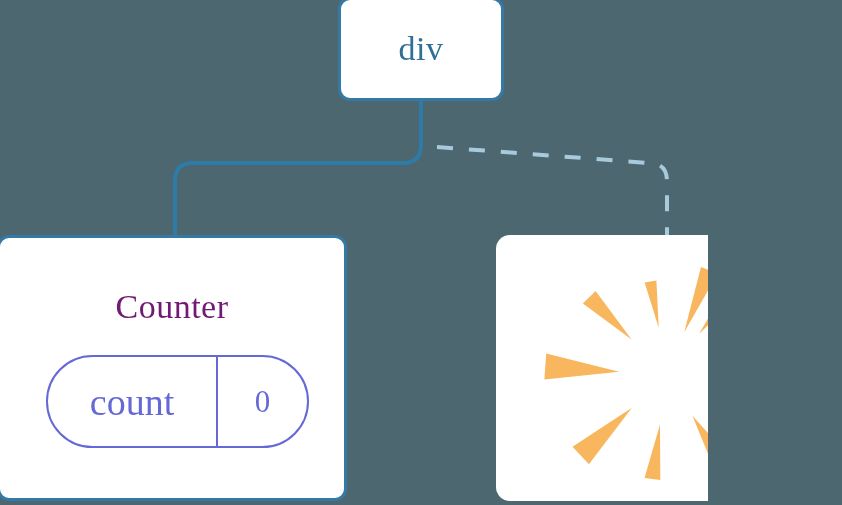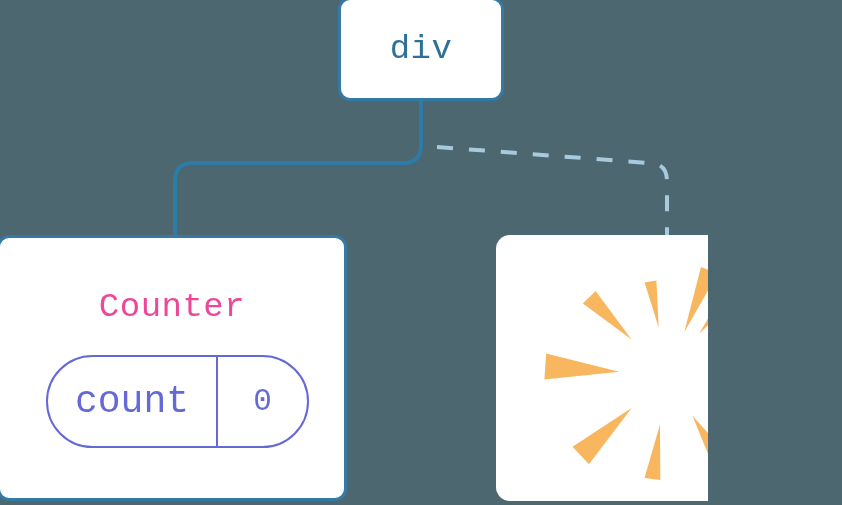--- a/index.html
+++ b/index.html
@@ -7,21 +7,21 @@
     margin: 0;
     padding: 0;
     background: #4c6770;
   }
   #stage {
     position: relative;
     width: 708px;
     height: 505px;
     background: #4c6770;
     overflow: hidden;
-    font-family: Liberation Mono, monospace;
+    font-family: Liberation Serif, serif;
   }
   #connectors {
     position: absolute;
     left: 0;
     top: 0;
     width: 842px;
     height: 505px;
     pointer-events: none;
   }
 
@@ -65,21 +65,21 @@
     font-weight: 400;
     letter-spacing: 0.5px;
     line-height: 1;
   }
   .counter-title {
     position: absolute;
     top: 50px;
     left: 0;
     right: 0;
     text-align: center;
-    color: #ec4899;
+    color: #701a75;
     font-size: 34px;
     font-weight: 400;
     letter-spacing: 0.5px;
   }
 
   
   .prop-pill {
     position: absolute;
     left: 46px;
     top: 117px;

